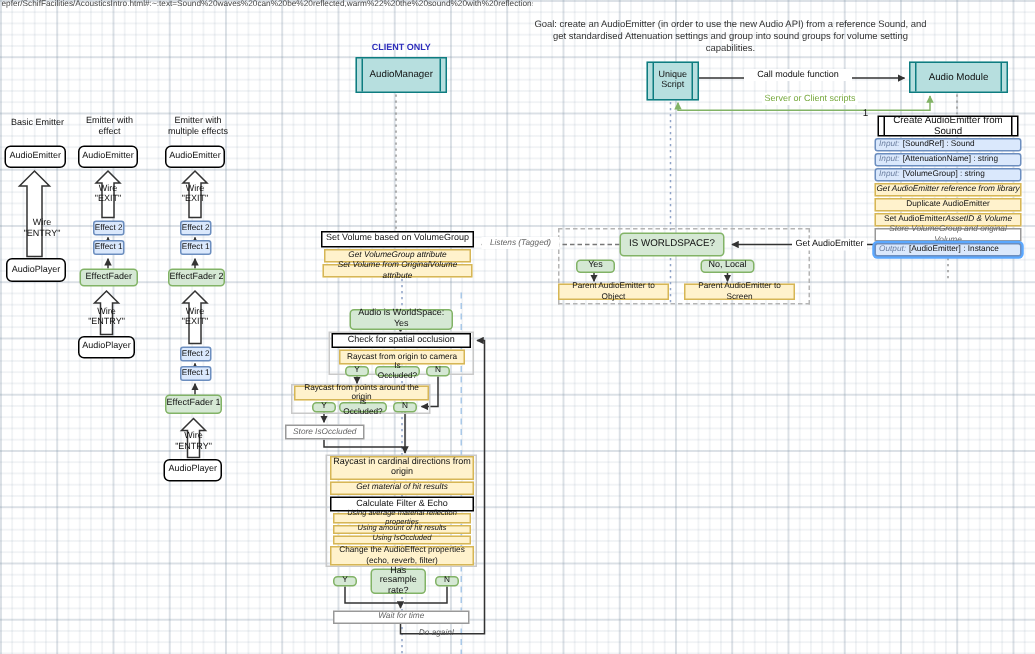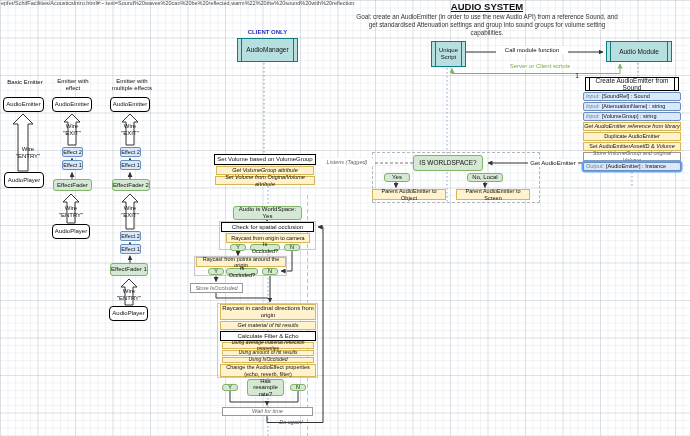--- a/index.html
+++ b/index.html
@@ -96,21 +96,20 @@
     <path d="M216,293 V298 H268" stroke="#333" fill="none"></path>
     <path d="M267,374 V378" stroke="#333" fill="none" marker-end="url(#ab)"></path>
     <path d="M230,391 V402 H266" stroke="#333" fill="none"></path>
     <path d="M298,391 V402 H269" stroke="#333" fill="none"></path>
     <path d="M267,402 V405.3" stroke="#333" fill="none" marker-end="url(#ab)"></path>
     <path d="M267,416 V422.5 H323 V227 H318" stroke="#333" fill="none" marker-end="url(#ab)"></path>
   </svg>
 
   <div class="status">epfer/SchifFacilities/AcousticsIntro.html#:~:text=Sound%20waves%20can%20be%20reflected,warm%22%20the%20sound%20with%20reflections.</div>
 
-  <div class="b lbl title" style="left:430px;top:2px;width:114px;height:11px;">AUDIO SYSTEM</div>
   <div class="b lbl goal" style="left:352px;top:13px;width:270px;height:24px;">Goal: create an AudioEmitter (in order to use the new Audio API) from a reference Sound, and get standardised Attenuation settings and group into sound groups for volume setting capabilities.</div>
 
   <div class="b lbl" style="left:2px;top:78px;width:46px;height:8px;">Basic Emitter</div>
   <div class="b white rounded" style="left:3px;top:97px;width:41px;height:15px;">AudioEmitter</div>
   <div class="b wire" style="left:14px;top:146px;width:28px;height:13px;">Wire
 "ENTRY"</div>
   <div class="b white rounded" style="left:4px;top:172px;width:40px;height:16px;">AudioPlayer</div>
 
   <div class="b lbl" style="left:52px;top:77px;width:42px;height:15px;">Emitter with effect</div>
   <div class="b white rounded" style="left:52px;top:97px;width:40px;height:15px;">AudioEmitter</div>

